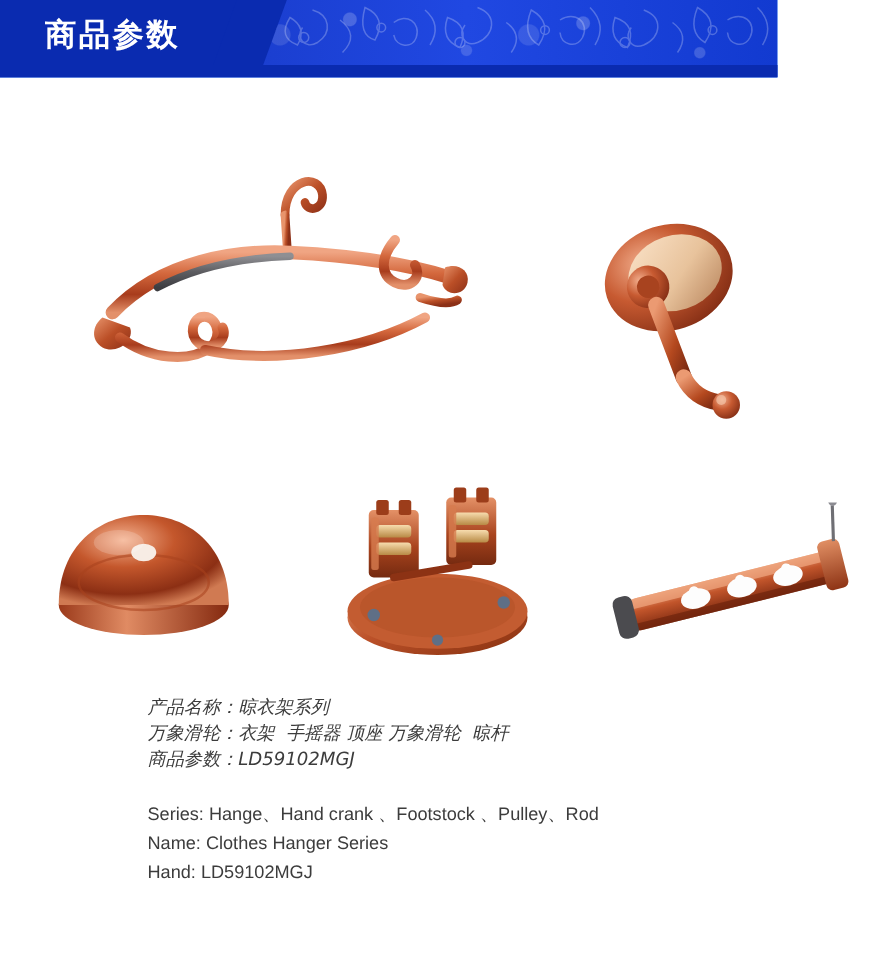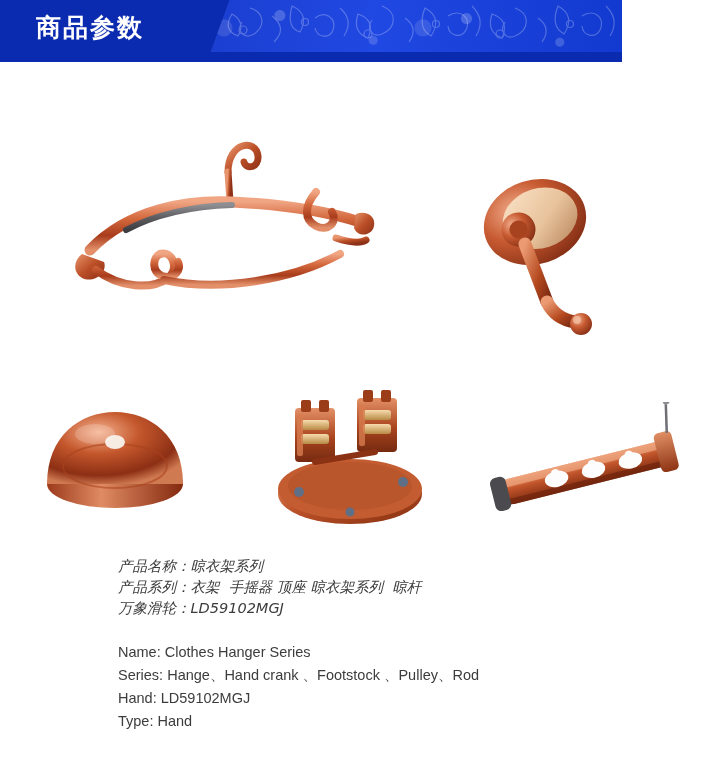--- a/index.html
+++ b/index.html
@@ -351,22 +351,21 @@
       <rect x="176" y="50" width="18" height="40" rx="5" fill="url(#rodG2)"></rect>
       <path d="M190 52 L196 24" stroke="#6f6f74" stroke-width="2.5"></path>
       <circle cx="197" cy="21" r="3.5" fill="#8c8c92"></circle>
     </g>
   </svg>
 
 </div>
 
 <div class="specs">
   <div class="spec-line-cn">产品名称：晾衣架系列</div>
-  <div class="spec-line-cn">产品系列：衣架  手摇器 顶座 晾衣架系列  晾杆</div>
-  <div class="spec-line-cn">万象滑轮：LD59102MGJ</div>
+  <div class="spec-line-cn">万象滑轮：衣架  手摇器 顶座 万象滑轮  晾杆</div>
+  <div class="spec-line-cn">商品参数：LD59102MGJ</div>
 
   <div class="spec-gap"></div>
 
+  <div class="spec-line-en">Series: Hange、Hand crank 、Footstock 、Pulley、Rod</div>
   <div class="spec-line-en">Name: Clothes Hanger Series</div>
-  <div class="spec-line-en">Series: Hange、Hand crank 、Footstock 、Pulley、Rod</div>
   <div class="spec-line-en">Hand: LD59102MGJ</div>
-  <div class="spec-line-en">Type: Hand</div>
 </div>
 
 </body></html>

